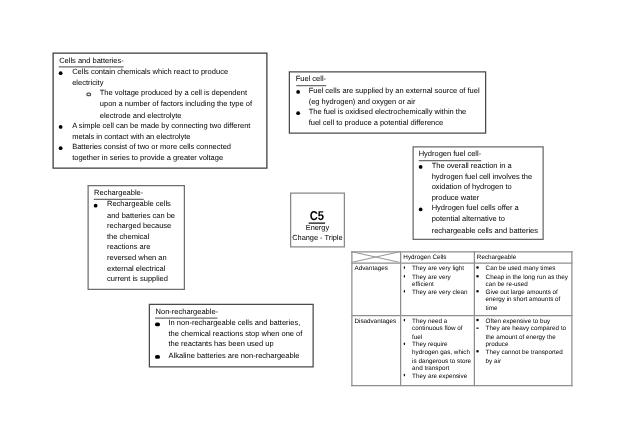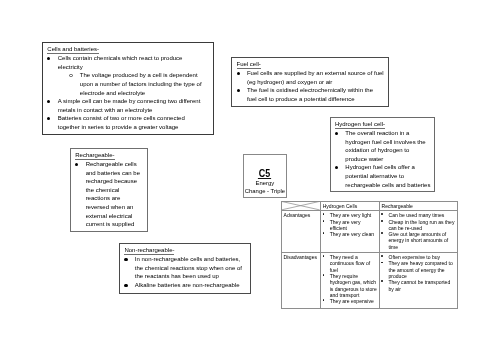--- a/index.html
+++ b/index.html
@@ -106,21 +106,21 @@
   <div class="box" id="box-nonrech" style="left:119.05px;top:242.85px;width:131.6px;height:50.9px;">
     <div class="inner">
       <div class="ttl"><span>Non-rechargeable-</span></div>
       <ul class="bl">
         <li class="l1">In non-rechargeable cells and batteries, the chemical reactions stop when one of the reactants has been used up</li>
         <li class="l1">Alkaline batteries are non-rechargeable</li>
       </ul>
     </div>
   </div>
 
-  <div class="box" id="center-node" style="left:243px;top:154.2px;width:43.9px;height:43.9px;">
+  <div class="box" id="center-node" style="left:232px;top:154.2px;width:43.9px;height:43.9px;">
     <div style="padding-top:14.3px;">
       <div id="center-code"><span>C5</span></div>
       <div id="center-l1">Energy</div>
       <div id="center-l2">Change - Triple</div>
     </div>
   </div>
 
   <table id="tbl" style="left:281.1px;top:200.6px;width:175.5px;">
     <tbody>
     <tr>

